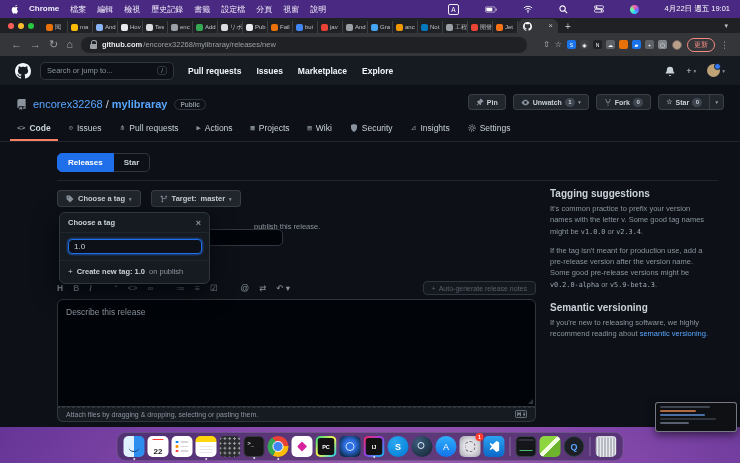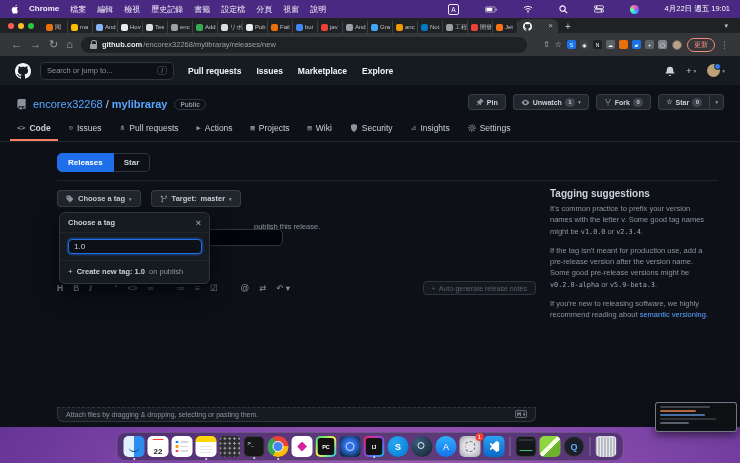--- a/index.html
+++ b/index.html
@@ -556,34 +556,39 @@
               <span style="margin-left: 13px;">@</span>
               <span>⇄</span>
               <span>↶ ▾</span>
             </div>
           <span class="autogen">
             <span>+</span>
             <span>Auto-generate release notes</span>
           </span>
         </div>
 
+        <div class="ta">
+          <span>Describe this release</span>
+          <span class="grip"></span>
+        </div>
         <div class="attach">
           <span>Attach files by dragging &amp; dropping, selecting or pasting them.</span>
           <span>
             <svg viewBox="0 0 16 10" width="12" height="8">
                 <rect x=".5" y=".5" width="15" height="9" rx="1.5" fill="none" stroke="currentColor"></rect>
                 <path fill="currentColor" d="M3 7.5V2.8h1.2L5.4 4.4 6.6 2.8H7.8V7.5H6.5V4.9L5.4 6.3 4.3 4.9v2.6zM11.5 2.8h1.3v2.4h1.4l-2 2.3-2-2.3h1.3z"></path>
               </svg>
           </span>
         </div>
 
         <aside class="tips">
           <h3>Tagging suggestions</h3>
           <p><span>It's common practice to prefix your version names with the letter v. Some good tag names might be </span><code>v1.0.0</code><span> or </span><code>v2.3.4</code><span>.</span></p>
           <p><span>If the tag isn't meant for production use, add a pre-release version after the version name. Some good pre-release versions might be </span><code>v0.2.0-alpha</code><span> or </span><code>v5.9-beta.3</code><span>.</span></p>
+          <h3 class="second">Semantic versioning</h3>
           <p><span>If you're new to releasing software, we highly recommend reading about </span><a class="lnk">semantic versioning.</a></p>
         </aside>
       </div>
     </div>
   </div>
 
   <div class="pip">
     <span class="pl" style="background:#3d4450;width:70%;"></span>
     <span class="pl" style="background:#b06a45;width:50%;"></span>
     <span class="pl" style="background:#4a6fa5;width:62%;"></span>

